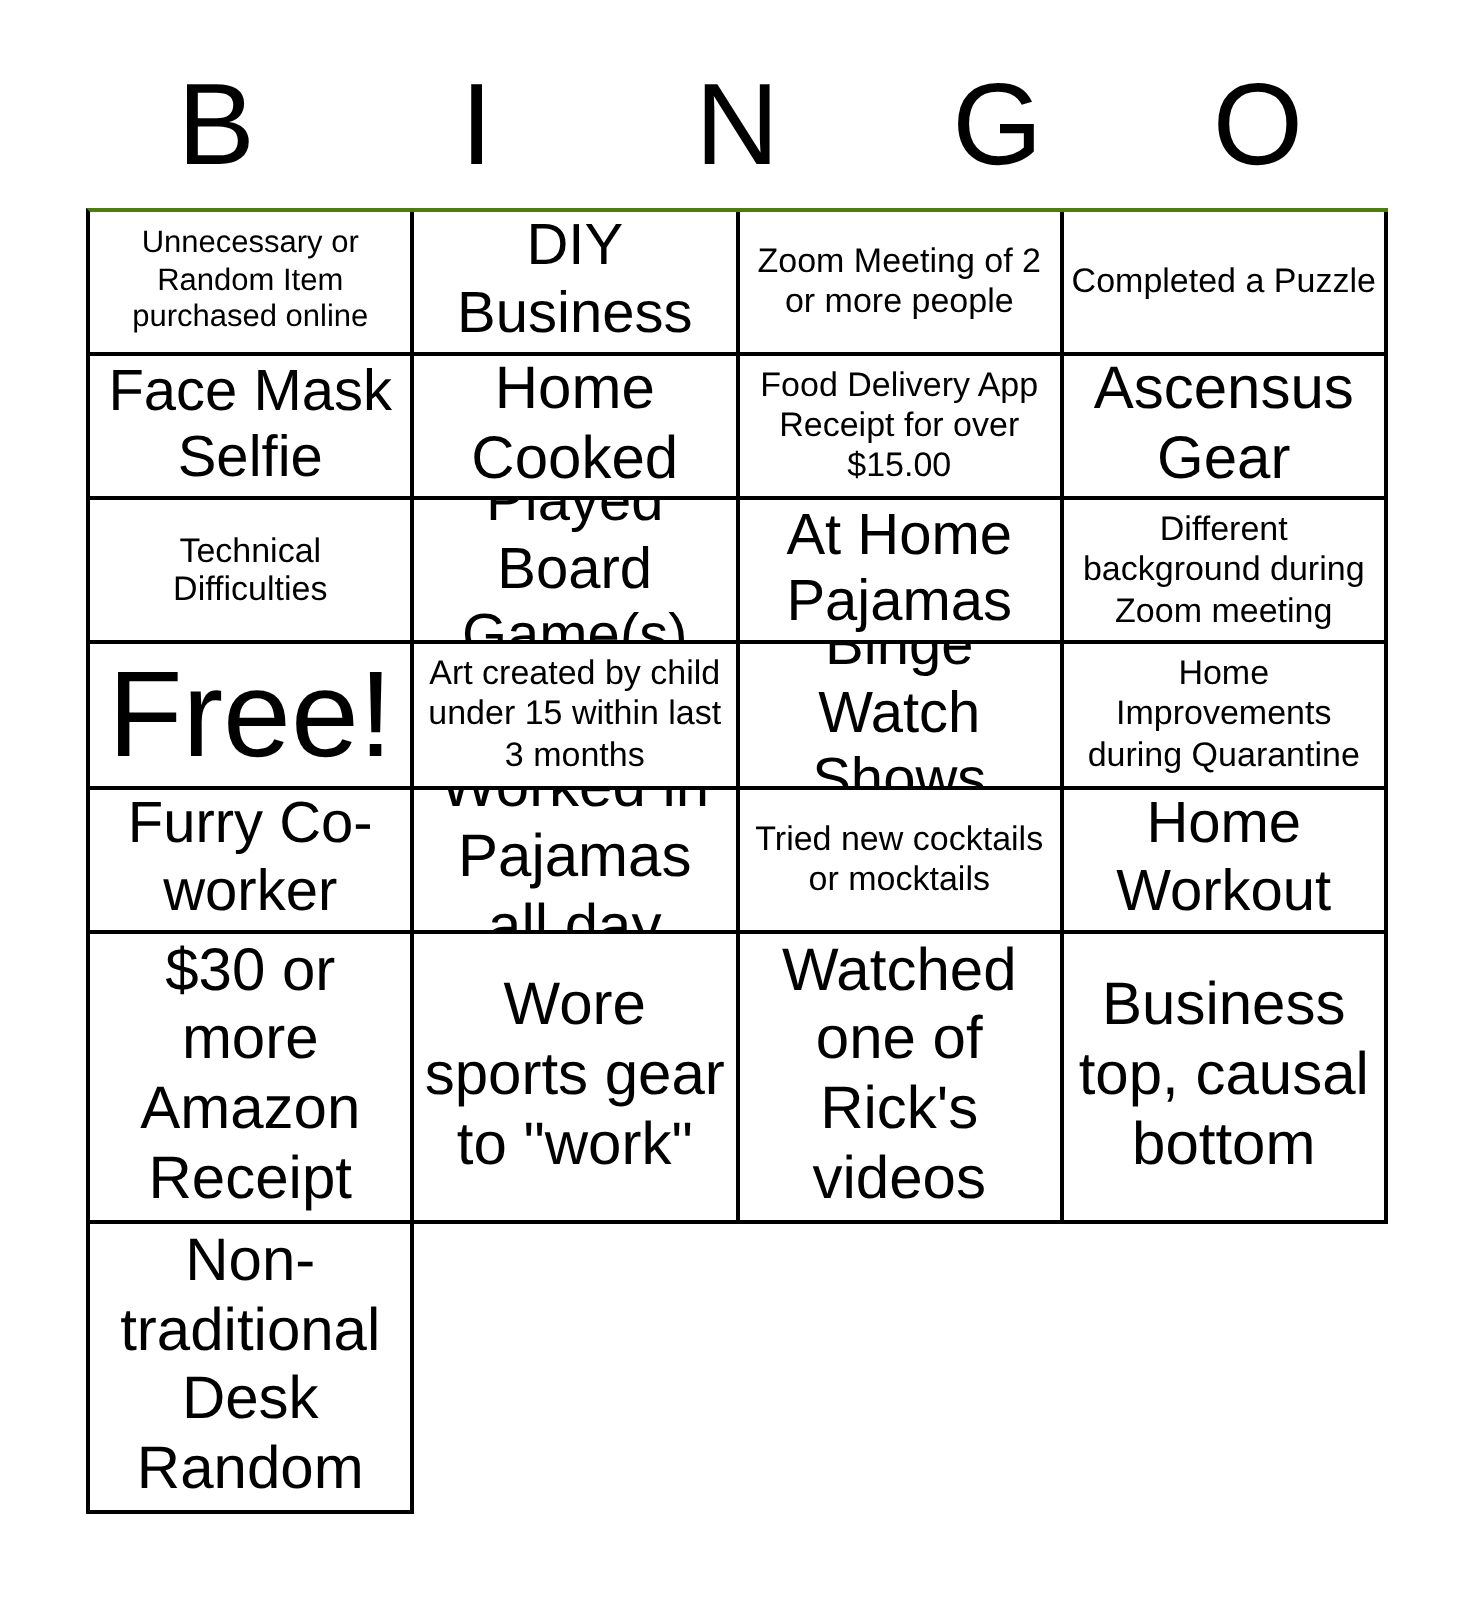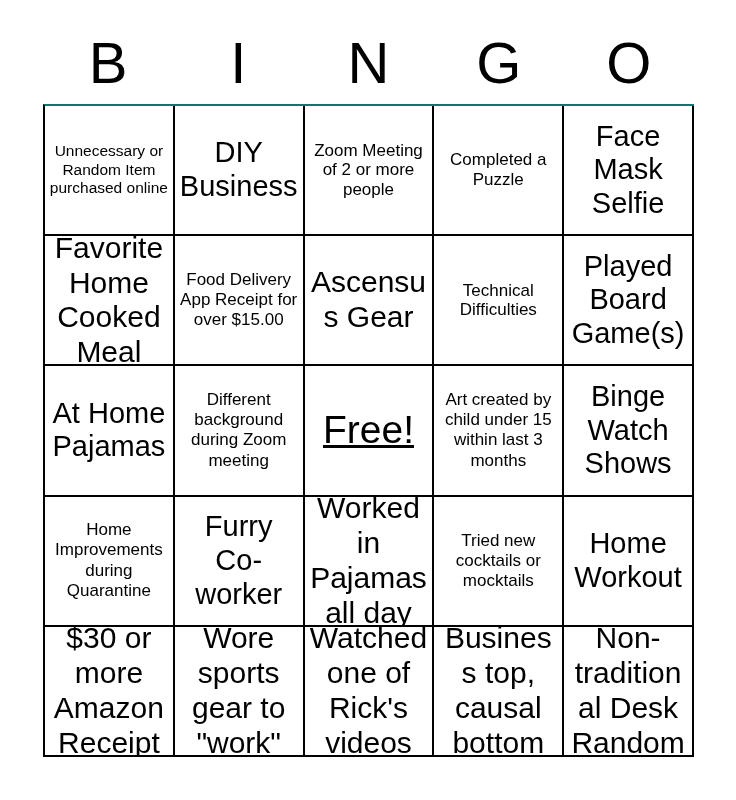--- a/index.html
+++ b/index.html
@@ -46,23 +46,23 @@
   }
 
   
   .grid {
     position: absolute;
     left: 43px;
     top: 104px;
     width: 651px;
     height: 653px;
     display: grid;
-    grid-template-columns: repeat(5, 1fr);
+    grid-template-columns: repeat(4, 1fr);
     grid-template-rows: repeat(5, 1fr);
-    border-top: 2px solid #0f766e;
+    border-top: 2px solid #4d7c0f;
     border-left: 2px solid #000000;
     box-sizing: border-box;
     background: #ffffff;
   }
   .cell {
     border-right: 2px solid #000000;
     border-bottom: 2px solid #000000;
     box-sizing: border-box;
     display: flex;
     align-items: center;
@@ -73,21 +73,21 @@
   }
   .cell-text {
     display: block;
     width: 100%;
     line-height: 1.14;
     word-wrap: break-word;
     hyphens: none;
   }
 
   
-  .sz-xl  { font-size: 39px; line-height: 1.1; text-decoration: underline; }
+  .sz-xl  { font-size: 61px; line-height: 1.1; }
   .sz-lg  { font-size: 29px; line-height: 1.16; }
   .sz-md  { font-size: 30px; line-height: 1.16; }
   .sz-sm  { font-size: 17px; line-height: 1.16; }
   .sz-xs  { font-size: 17px; line-height: 1.2; }
   .sz-xxs { font-size: 15.5px; line-height: 1.2; }
 </style>
 </head>
 <body>
 
 <div class="card">

